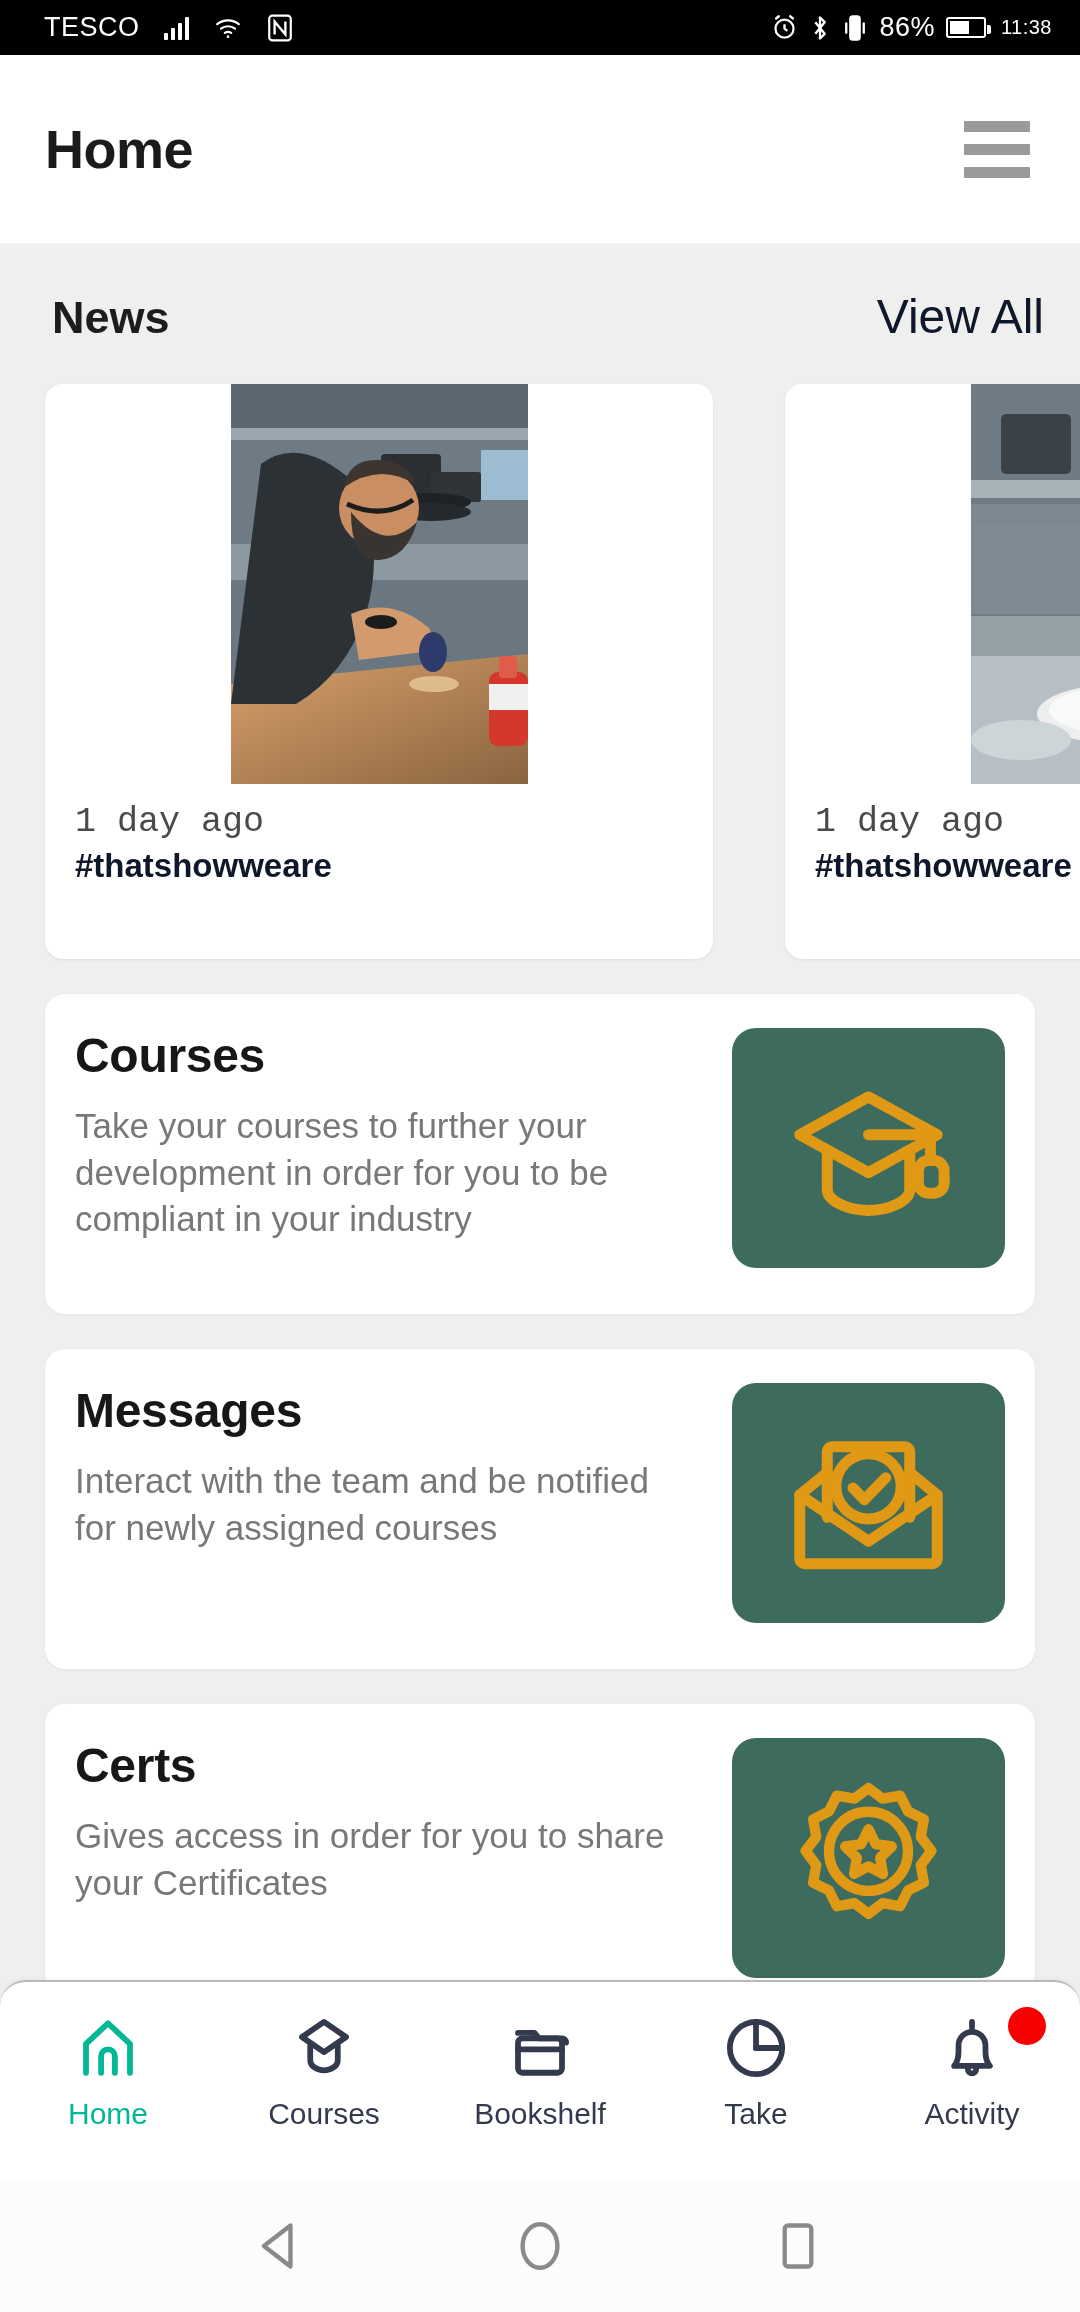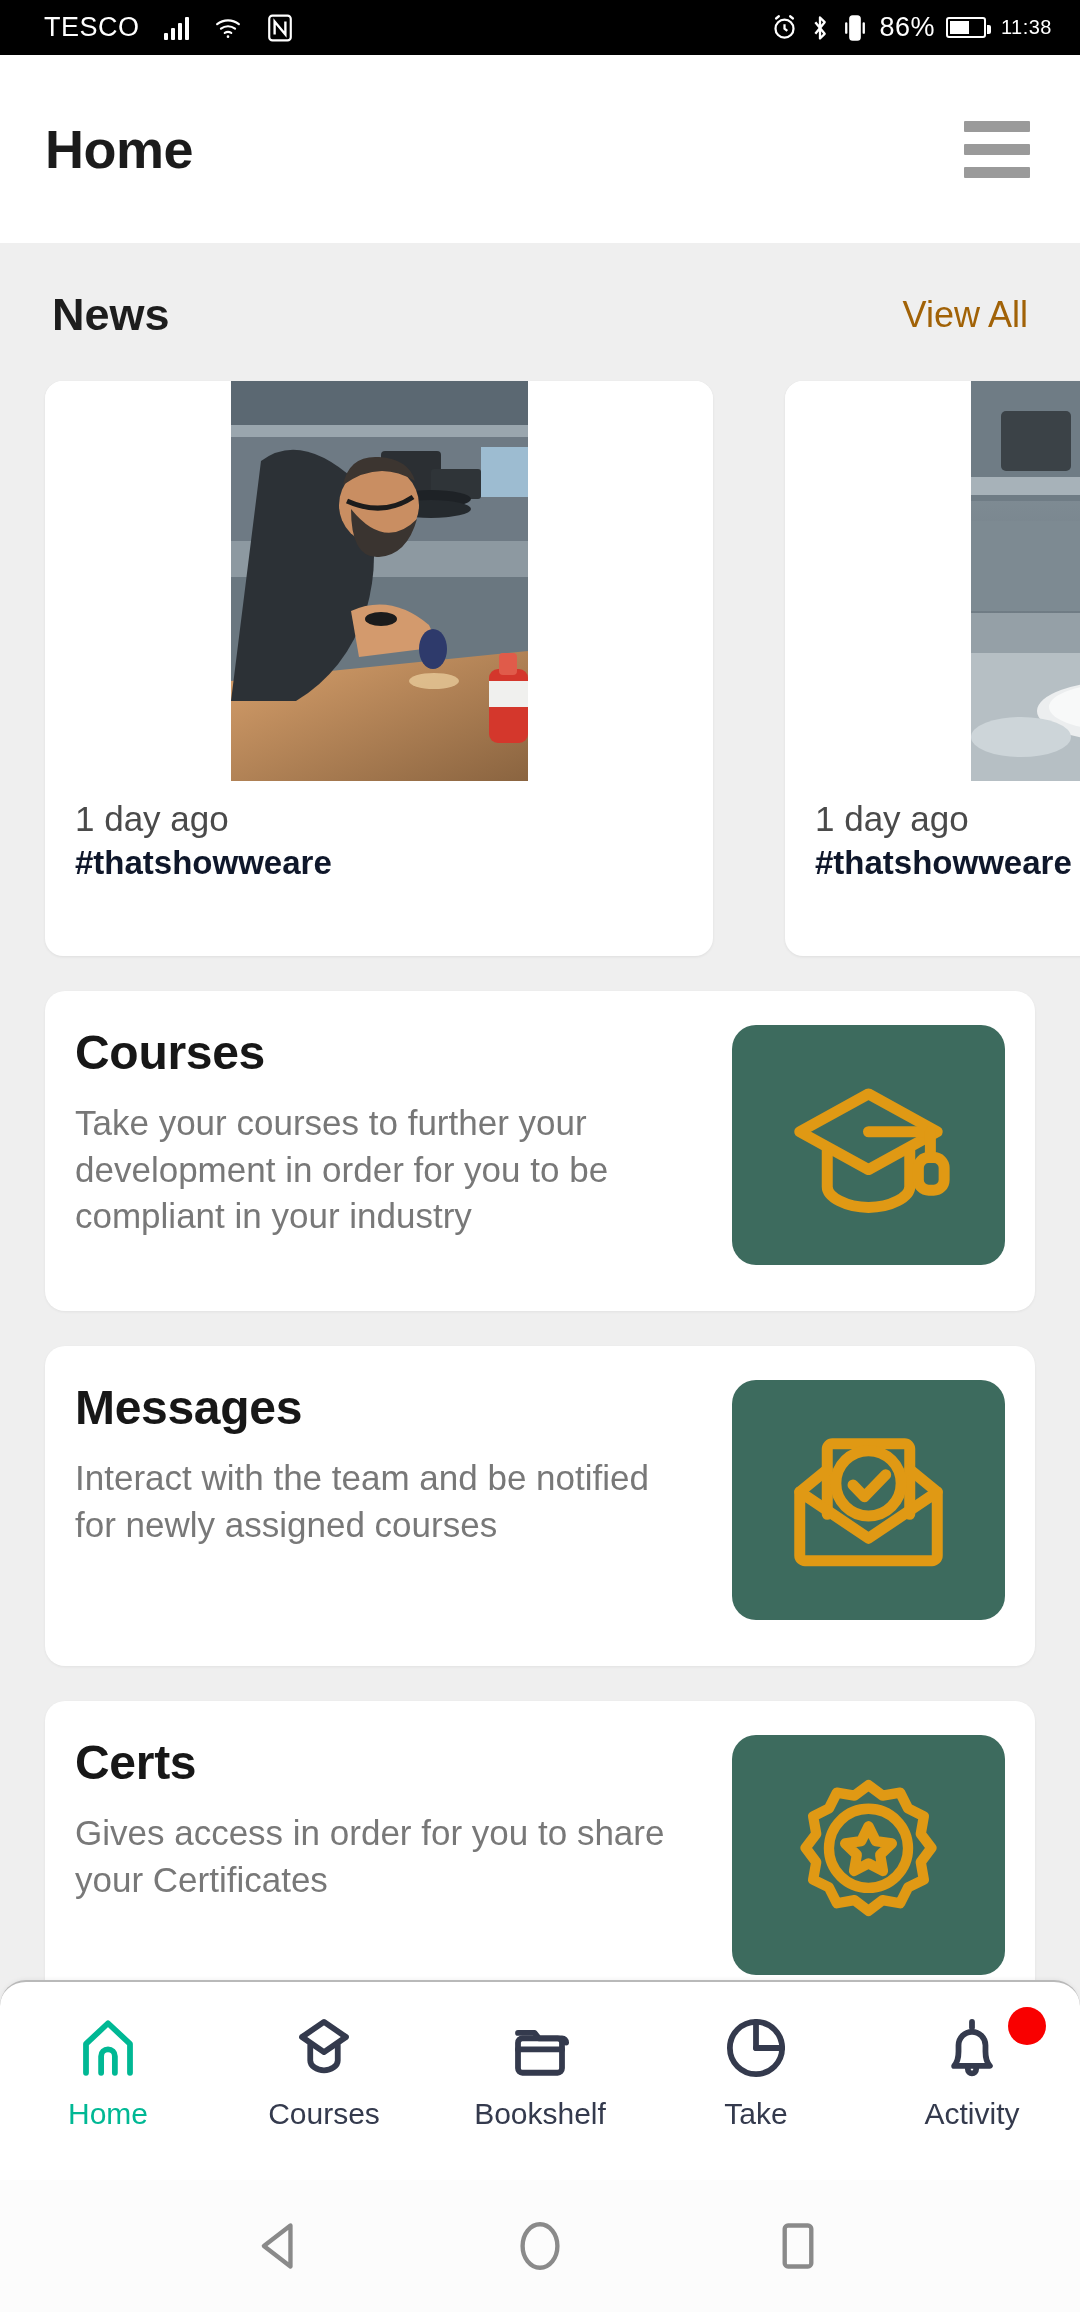--- a/index.html
+++ b/index.html
@@ -53,41 +53,41 @@
   }
   .hamburger span { display:block; height:11px; background:#9a9a9a; border-radius:1px; }
 
   
   .content {
     position:absolute; top:243px; left:0; width:1080px; height:2069px;
     background:#efefef; overflow:hidden;
   }
 
   .news-head {
-    display:flex; align-items:center;
-    padding:46px 52px 0 52px;
+    display:flex; align-items:flex-end;
+    padding:46px 36px 0 52px;
   }
   .news-head .t { font-size:45px; font-weight:bold; color:#1d1d1d; }
-  .news-head .va { margin-left:auto; font-size:36px; color:#a16207; }
+  .news-head .va { margin-left:auto; font-size:48px; color:#0f172a; }
 
   
   .carousel { display:flex; gap:72px; margin-top:40px; padding-left:45px; }
   .news-card {
     flex:0 0 auto; width:668px; height:575px;
     background:#fff; border-radius:18px; overflow:hidden;
     box-shadow:0 1px 3px rgba(0,0,0,.07);
     display:flex; flex-direction:column;
   }
   .news-img {
     width:100%; height:400px; display:flex; justify-content:center;
     background:#fff; overflow:hidden;
   }
   .news-img .inner { width:297px; height:400px; position:relative; overflow:hidden; }
   .news-meta { padding:16px 30px 0 30px; }
-  .news-time { font-size:35px; color:#4a4a4a; line-height:1.28; }
+  .news-time { font-size:35px; color:#4a4a4a; line-height:1.28;font-family:Liberation Mono, monospace; }
   .news-tag  { font-size:33px; font-weight:bold; color:#0f172a; line-height:1.28; white-space:nowrap; }
 
   
   .feat {
     margin:0 45px; margin-top:35px; background:#fff; border-radius:20px;
     height:320px; display:flex; align-items:flex-start;
     box-shadow:0 1px 3px rgba(0,0,0,.06); padding:34px 30px 0 30px;
   }
   .feat .txt { width:600px; }
   .feat .ttl { font-size:48px; font-weight:bold; color:#171717; letter-spacing:-.3px; }

